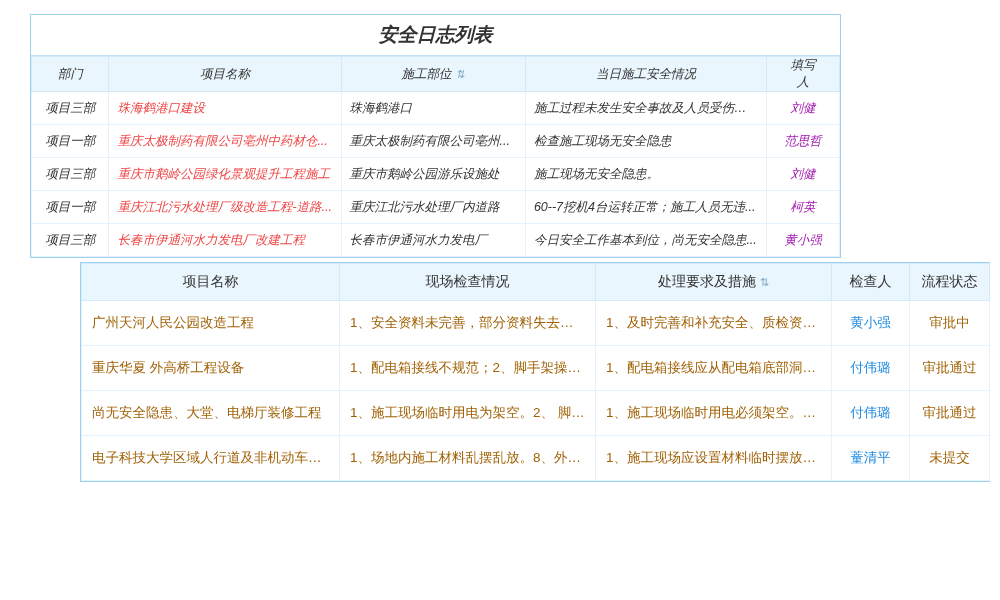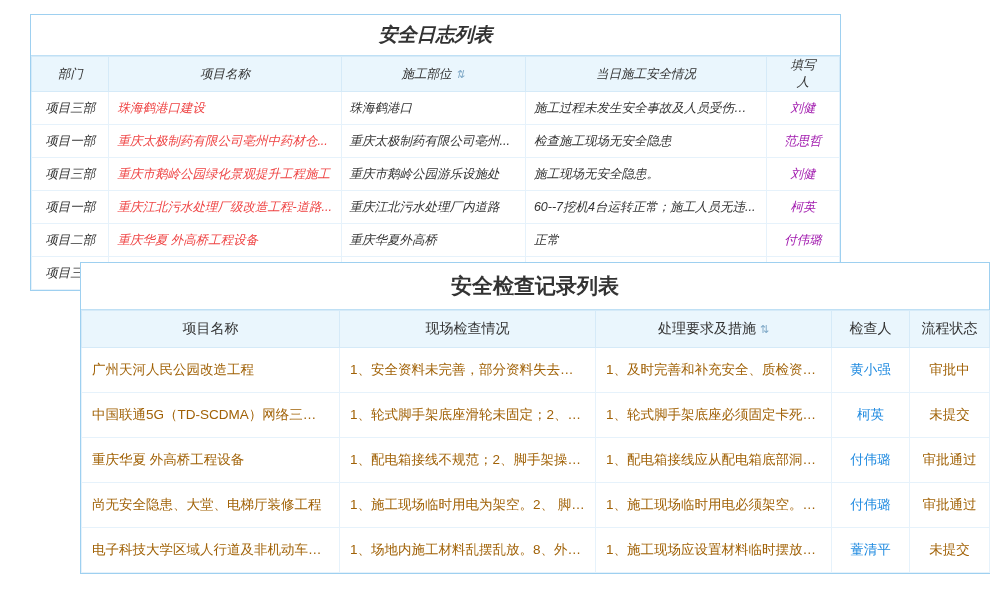--- a/index.html
+++ b/index.html
@@ -173,39 +173,31 @@
           <td class="person">刘健</td>
         </tr>
         <tr>
           <td class="center">项目一部</td>
           <td class="link">重庆江北污水处理厂级改造工程-道路...</td>
           <td>重庆江北污水处理厂内道路</td>
           <td>60--7挖机4台运转正常；施工人员无违...</td>
           <td class="person">柯英</td>
         </tr>
         <tr>
-          <td class="center">项目二部</td>
-          <td class="link">重庆华夏 外高桥工程设备</td>
-          <td>重庆华夏外高桥</td>
-          <td>正常</td>
-          <td class="person">付伟璐</td>
-        </tr>
-        <tr>
           <td class="center">项目三部</td>
           <td class="link">长春市伊通河水力发电厂改建工程</td>
           <td>长春市伊通河水力发电厂</td>
           <td>今日安全工作基本到位，尚无安全隐患...</td>
           <td class="person">黄小强</td>
         </tr>
       </tbody>
     </table>
   </div>
 
   <div class="panel-check">
-    <div class="panel-title">安全检查记录列表</div>
     <table class="check-table">
       <colgroup>
         <col style="width:258px">
         <col style="width:256px">
         <col style="width:236px">
         <col style="width:78px">
         <col style="width:80px">
       </colgroup>
       <thead>
         <tr>
@@ -220,27 +212,20 @@
       </thead>
       <tbody>
         <tr>
           <td class="link">广州天河人民公园改造工程</td>
           <td>1、安全资料未完善，部分资料失去。2...</td>
           <td>1、及时完善和补充安全、质检资料...</td>
           <td class="person">黄小强</td>
           <td class="status st-pending">审批中</td>
         </tr>
         <tr>
-          <td class="link">中国联通5G（TD-SCDMA）网络三期四...</td>
-          <td>1、轮式脚手架底座滑轮未固定；2、现...</td>
-          <td>1、轮式脚手架底座必须固定卡死；  ...</td>
-          <td class="person">柯英</td>
-          <td class="status st-unsub">未提交</td>
-        </tr>
-        <tr>
           <td class="link">重庆华夏 外高桥工程设备</td>
           <td>1、配电箱接线不规范；2、脚手架操作...</td>
           <td>1、配电箱接线应从配电箱底部洞口...</td>
           <td class="person">付伟璐</td>
           <td class="status st-passed">审批通过</td>
         </tr>
         <tr>
           <td class="link">尚无安全隐患、大堂、电梯厅装修工程</td>
           <td>1、施工现场临时用电为架空。2、 脚手...</td>
           <td>1、施工现场临时用电必须架空。2...</td>

